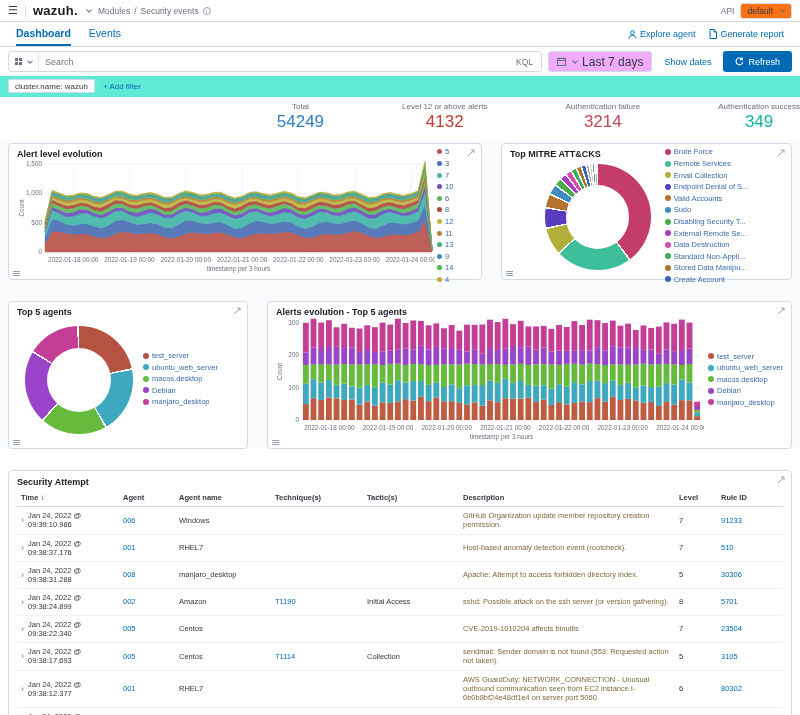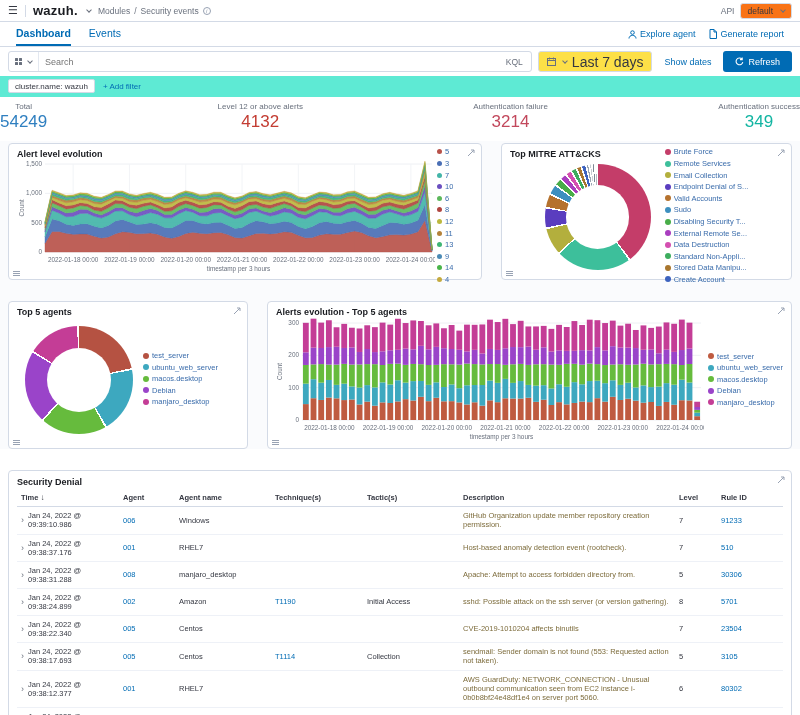--- a/index.html
+++ b/index.html
@@ -23,29 +23,29 @@
   .tab-actions{margin-left:auto;display:flex;align-items:center;gap:14px;font-size:9px;color:#006BB4}
   .tab-actions .act{display:flex;align-items:center;gap:3px;cursor:pointer}
   
   .searchrow{display:flex;align-items:center;gap:6px;padding:4px 8px;background:#fff}
   .querybox{flex:1;display:flex;align-items:center;border:1px solid #d3dae6;border-radius:3px;height:21px;background:#fff;overflow:hidden}
   .qb-left{display:flex;align-items:center;gap:4px;padding:0 6px;border-right:1px solid #e3e8f0;height:100%;cursor:pointer;color:#69707d}
   .grid-ic{display:grid;grid-template-columns:3px 3px;grid-gap:1px}
   .grid-ic i{width:3px;height:3px;background:#69707d;border-radius:.5px}
   .qb-input{flex:1;border:0;outline:0;font-size:9px;padding:0 6px;color:#343741;background:transparent;font-family:inherit}
   .kql{font-size:8.5px;color:#69707d;padding:0 8px;cursor:pointer}
-  .datebox{display:flex;align-items:center;gap:5px;border:1px solid #d3dae6;border-radius:3px;height:21px;padding:0 8px;background:#fde047;font-size:14px;color:#343741;cursor:pointer}
+  .datebox{display:flex;align-items:center;gap:5px;border:1px solid #d3dae6;border-radius:3px;height:21px;padding:0 8px;background:#f0abfc;font-size:12px;color:#343741;cursor:pointer}
   .showdates{font-size:9px;color:#006BB4;padding:0 6px;cursor:pointer;white-space:nowrap}
   .refresh-btn{display:flex;align-items:center;gap:4px;background:#006BB4;color:#fff;font-size:9px;border:0;border-radius:3px;height:21px;padding:0 12px;cursor:pointer;font-family:inherit}
   
   .filterrow{display:flex;align-items:center;gap:8px;padding:3px 8px 4px;background:#5eead4}
   .chip{border:1px solid #d3dae6;border-radius:2px;padding:1.5px 6px;font-size:8px;color:#343741;background:#fff;cursor:pointer}
   .addfilter{font-size:8px;color:#006BB4;cursor:pointer}
   
-  .statsrow{display:flex;justify-content:space-between;gap:38px;padding:5px 0 9px;background:#fff}
+  .statsrow{display:flex;justify-content:flex-end;gap:78px;padding:5px 0 9px;background:#fff}
   .stat{text-align:center}
   .stat .lbl{font-size:8px;color:#69707d;margin-bottom:1px}
   .stat .val{font-size:17px;font-weight:400;cursor:pointer}
   
   .panels{padding:2px 8px 0;background:#fafbfd}
   .prow{display:flex;gap:19px;margin-bottom:21px}
   .panel{background:#fff;border:1px solid #d3dae6;border-radius:4px;padding:5px 8px;position:relative}
   .ptitle{font-size:9px;font-weight:bold;color:#1a1c21}
   .expand-ic{position:absolute;top:5px;right:6px;cursor:pointer}
   .lgd-toggle{position:absolute;left:4px;bottom:3px;color:#98a2b3;cursor:pointer;display:flex;flex-direction:column;gap:1px}
@@ -697,21 +697,21 @@
       <span class="lgd-toggle">
           <i></i>
           <i></i>
           <i></i>
         </span>
     </div>
   </div>
 </div>
 
 <div class="tbl-panel">
-  <div class="ptitle">Security Denial</div>
+  <div class="ptitle">Security Attempt</div>
   <span class="expand-ic">
       <svg width="8" height="8" viewBox="0 0 8 8">
         <path d="M1 7L7 1M4 1h3v3" stroke="#98a2b3" fill="none"></path>
       </svg>
     </span>
   <div class="thead">
     <span><span>Time</span> <span class="sort-ic">↓</span></span>
     <span>Agent</span>
     <span>Agent name</span>
     <span>Technique(s)</span>
@@ -749,21 +749,21 @@
       </div>
       <div class="trow">
         <span class="tcell-time">
           <span class="row-chev">›</span>
           <span>Jan 24, 2022 @ 09:38:31.288</span>
         </span>
         <span class="lnk">008</span>
         <span>manjaro_desktop</span>
         <span></span>
         <span></span>
-        <span class="desc">Apache: Attempt to access forbidden directory from.</span>
+        <span class="desc">Apache: Attempt to access forbidden directory index.</span>
         <span>5</span>
         <span class="lnk">30306</span>
       </div>
       <div class="trow">
         <span class="tcell-time">
           <span class="row-chev">›</span>
           <span>Jan 24, 2022 @ 09:38:24.899</span>
         </span>
         <span class="lnk">002</span>
         <span>Amazon</span>

